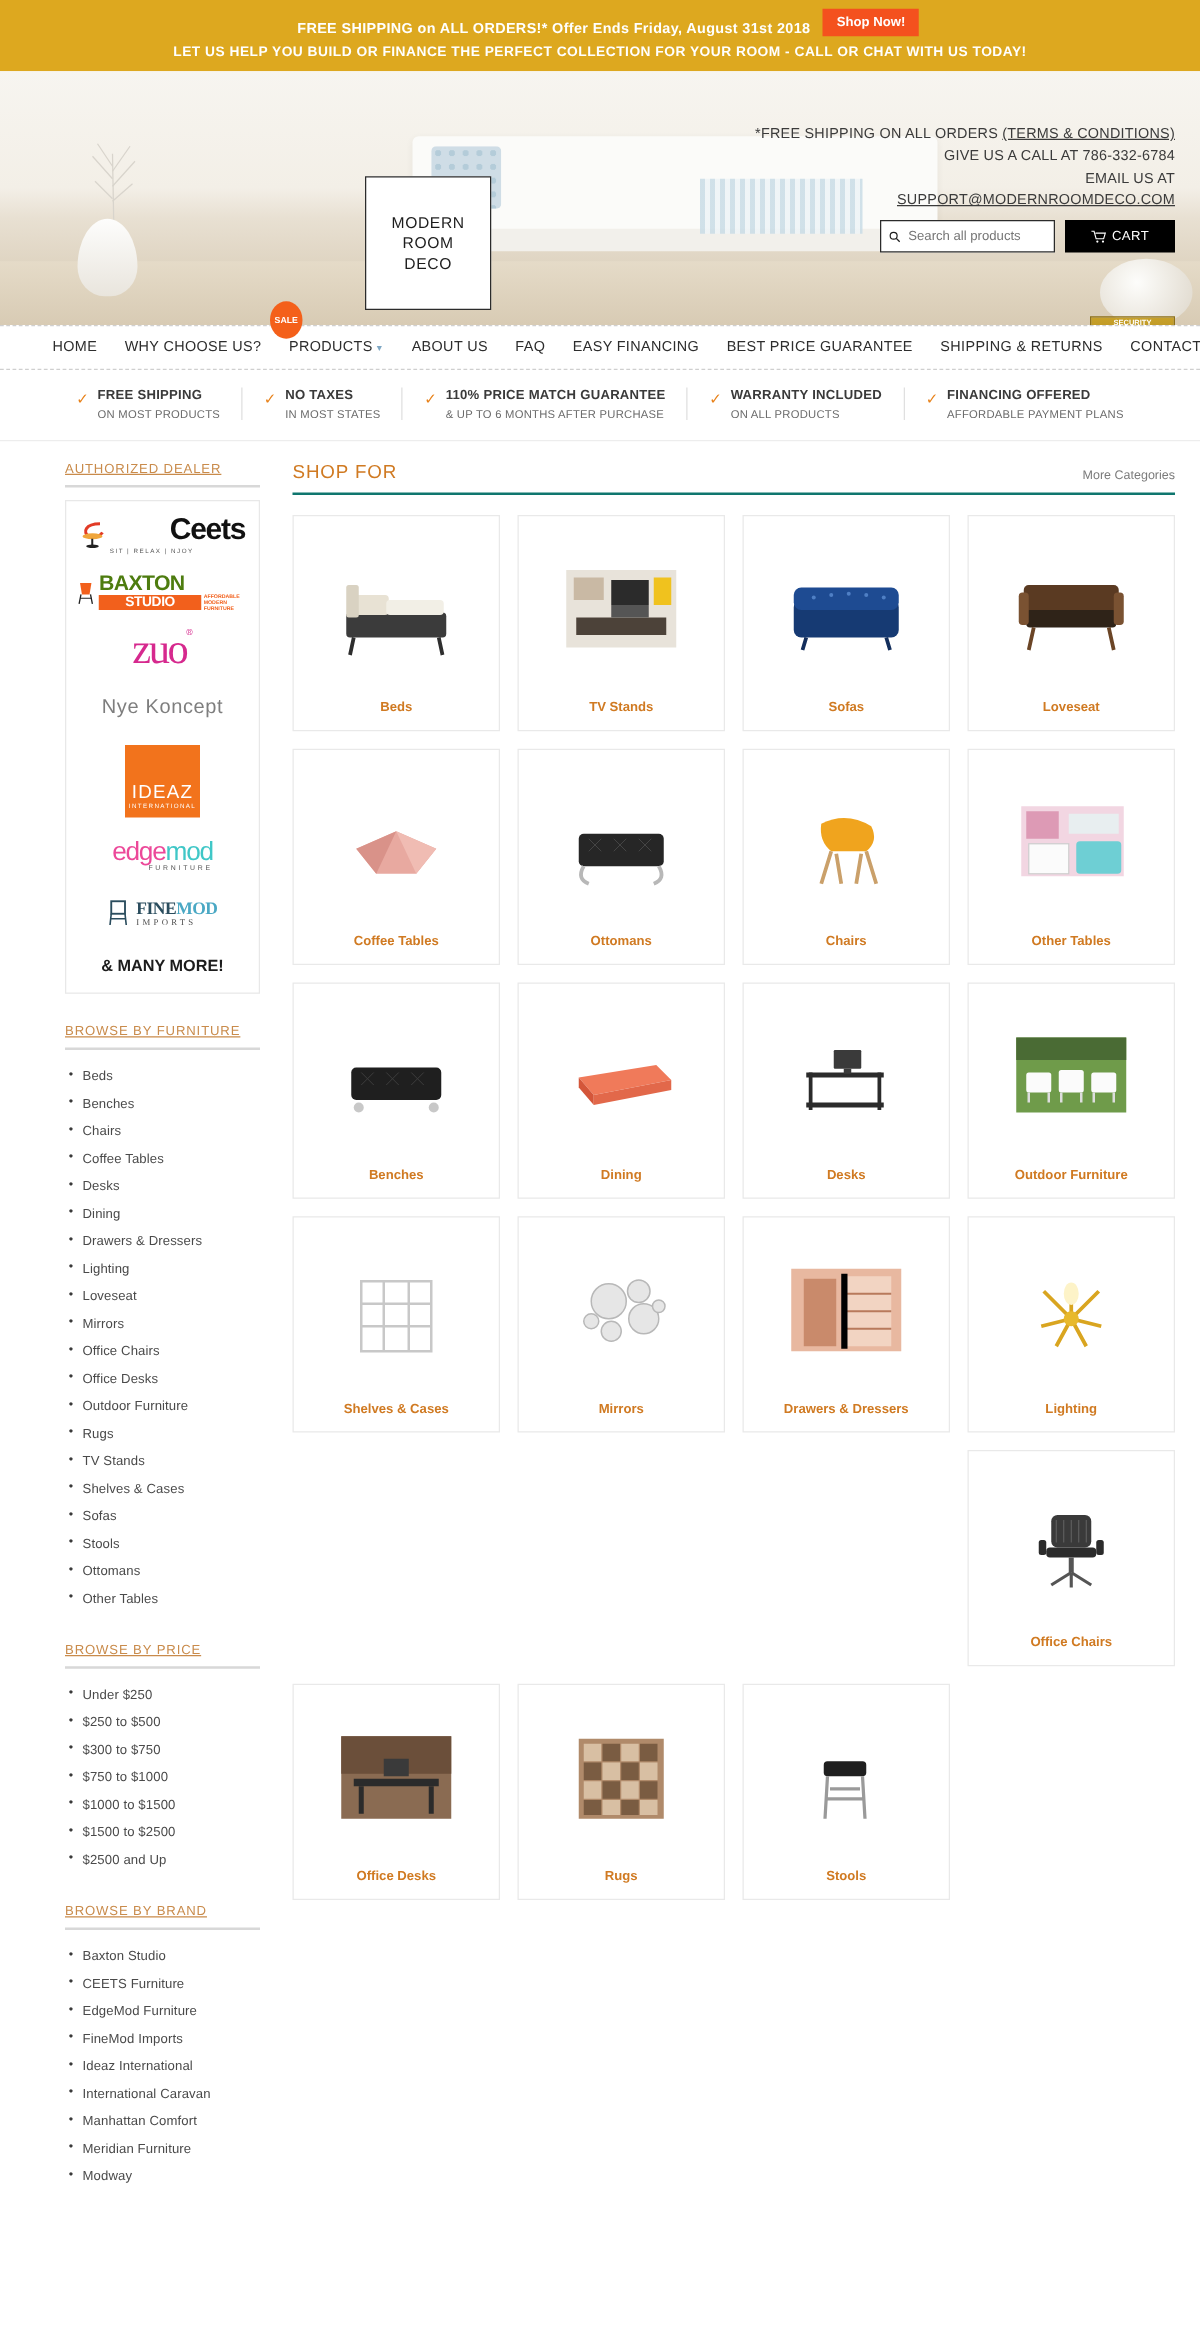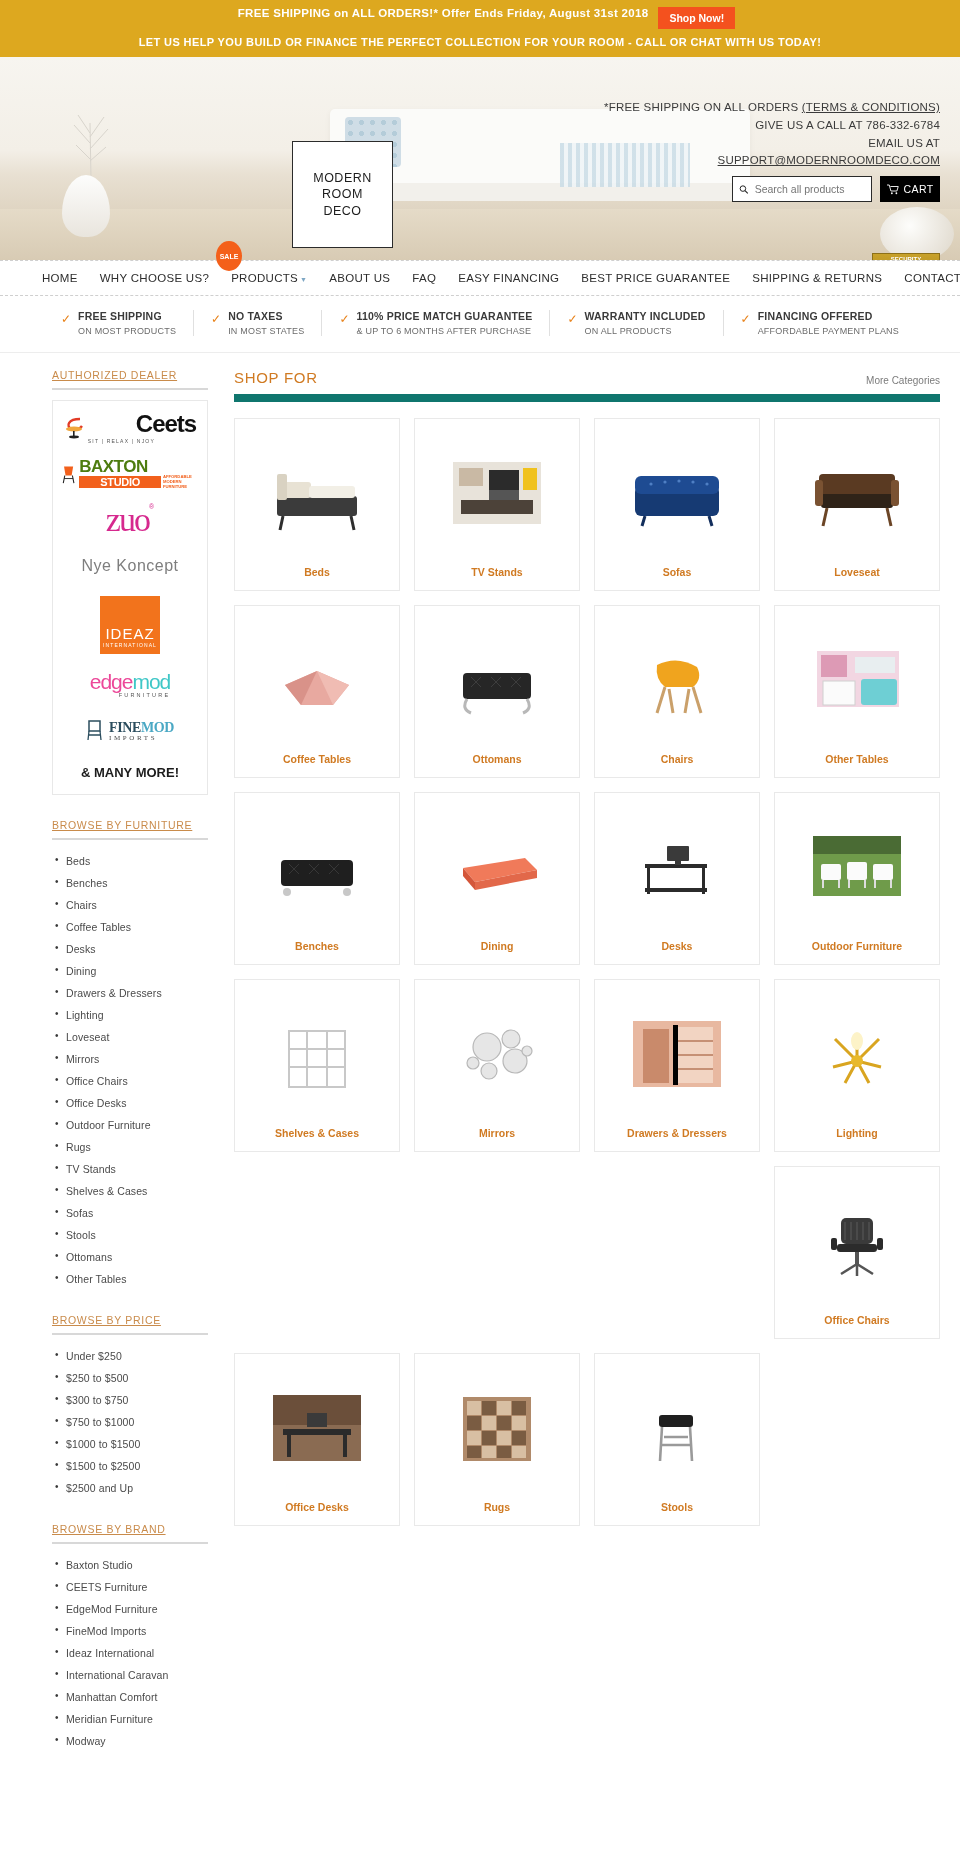--- a/index.html
+++ b/index.html
@@ -14,21 +14,21 @@
 
   
   .promo {
     background: #dda81f;
     color: #ffffff;
     text-align: center;
     padding: 7px 0 9px;
     font-size: 11.5px;
     letter-spacing: .3px;
   }
-  .promo-line1 { display: flex; align-items: flex-start; justify-content: center; gap: 10px; font-weight: 700; padding-left: 13px; }
+  .promo-line1 { display: flex; align-items: flex-end; justify-content: center; gap: 10px; font-weight: 700; padding-left: 13px; }
   .promo-line1 .txt { font-weight: 700; font-size: 11.5px; }
   .shop-now {
     background: #f4511e; color: #fff; border: none;
     font-size: 10.5px; font-weight: 700;
     padding: 5px 11px; cursor: pointer;
     font-family: "Liberation Sans", sans-serif;
   }
   .promo-line2 { margin-top: 7px; font-size: 11px; font-weight: 700; letter-spacing: .4px; }
 
   
@@ -88,21 +88,21 @@
   .search-box {
     width: 140px; height: 26px; background: #ffffff;
     border: 1px solid #2b2b2b; display: flex; align-items: center;
     padding: 0 6px; gap: 6px;
   }
   .search-box input {
     border: none; outline: none; font-size: 10.5px; color: #8c8c8c;
     width: 100%; font-family: "Liberation Sans", sans-serif; background: transparent;
   }
   .cart-btn {
-    background: #000; color: #fff; height: 26px; width: 60px;
+    background: #000; color: #fff; height: 26px; width: 88px;
     display: flex; align-items: center; justify-content: center; gap: 5px;
     font-size: 10.5px; cursor: pointer; letter-spacing: .4px;
   }
   .badges {
     position:absolute; right:20px; top:196px; z-index:6;
     display:flex; align-items:flex-end; gap:4px; flex-direction:column;
   }
   .trust-seal {
     width:68px; height:34px; background:linear-gradient(180deg,#c8a12a,#a5831c);
     border:1px solid #8d7018; color:#fff; font-size:6px; text-align:center;
@@ -185,21 +185,21 @@
   .side-list li {
     font-size: 10.5px; color: #4a4a4a; padding: 5px 0 5px 14px;
     position: relative; letter-spacing: .1px;
   }
   .side-list li::before {
     content: "\2022"; position: absolute; left: 3px; top: 4px; color: #3a3a3a; font-size: 10px;
   }
 
   
   .shop-head { display: flex; align-items: flex-end; justify-content: space-between;
-               border-bottom: 8px solid #0f766e; padding-bottom: 8px; margin-bottom: 16px; }
+               border-bottom: 2px solid #0f766e; padding-bottom: 8px; margin-bottom: 16px; }
   .shop-title { font-size: 15px; color: #d07a22; letter-spacing: .7px; }
   .more-cat { font-size: 10px; color: #7b7b7b; text-decoration: none; }
 
   .grid { display: grid; grid-template-columns: repeat(4, 1fr); gap: 14px; }
   .card {
     border: 1px solid #e9e9e9; background: #fff; height: 173px;
     display: flex; flex-direction: column; align-items: center;
     justify-content: flex-start; padding: 12px 8px 10px;
   }
   .card-img { flex: 1; display: flex; align-items: center; justify-content: center; width: 100%; }

